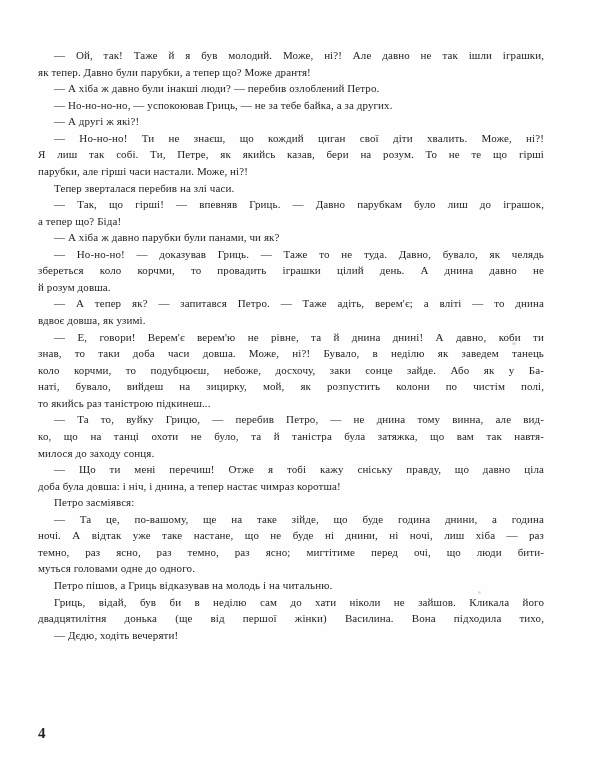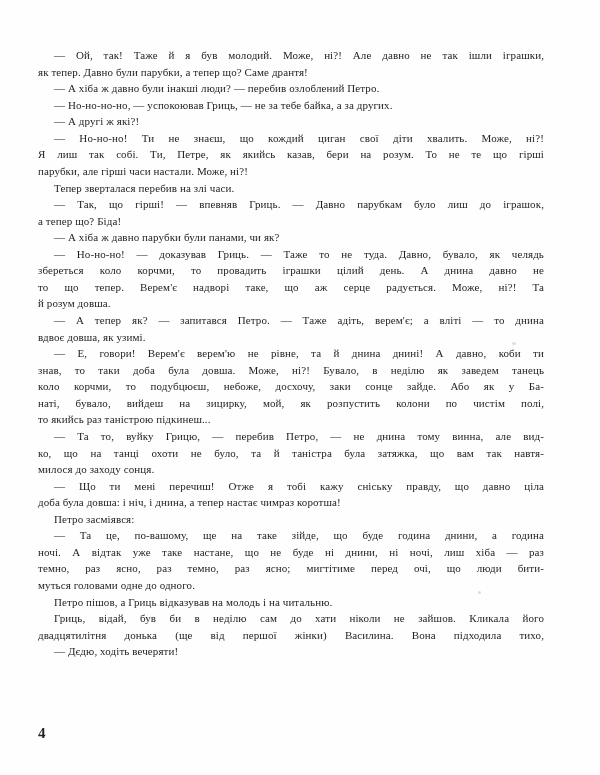--- a/index.html
+++ b/index.html
@@ -54,39 +54,38 @@
   }
   .speck.s1 { left: 512px; top: 342px; width: 4px; height: 3px; }
   .speck.s2 { left: 478px; top: 591px; width: 3px; height: 3px; }
 </style>
 </head>
 <body>
 
 <div class="book-page">
   <div class="text-block">
       <div class="line first">— Ой, так! Таже й я був молодий. Може, ні?! Але давно не так ішли іграшки,</div>
-      <div class="line last">як тепер. Давно були парубки, а тепер що? Саме дрантя!</div>
+      <div class="line last">як тепер. Давно були парубки, а тепер що? Може дрантя!</div>
       <div class="line first last">— А хіба ж давно були інакші люди? — перебив озлоблений Петро.</div>
       <div class="line first last">— Но-но-но-но, — успокоював Гриць, — не за тебе байка, а за других.</div>
       <div class="line first last">— А другі ж які?!</div>
       <div class="line first">— Но-но-но! Ти не знаєш, що кождий циган свої діти хвалить. Може, ні?!</div>
       <div class="line">Я лиш так собі. Ти, Петре, як якийсь казав, бери на розум. То не те що гірші</div>
       <div class="line last">парубки, але гірші часи настали. Може, ні?!</div>
       <div class="line first last">Тепер зверталася перебив на злі часи.</div>
       <div class="line first">— Так, що гірші! — впевняв Гриць. — Давно парубкам було лиш до іграшок,</div>
       <div class="line last">а тепер що? Біда!</div>
       <div class="line first last">— А хіба ж давно парубки були панами, чи як?</div>
       <div class="line first">— Но-но-но! — доказував Гриць. — Таже то не туда. Давно, бувало, як челядь</div>
       <div class="line">збереться коло корчми, то провадить іграшки цілий день. А днина давно не</div>
-      <div class="line">то що тепер. Верем'є надворі таке, що аж серце радується. Може, ні?! Та</div>
       <div class="line last">й розум довша.</div>
       <div class="line first">— А тепер як? — запитався Петро. — Таже адіть, верем'є; а вліті — то днина</div>
       <div class="line last">вдвоє довша, як узимі.</div>
       <div class="line first">— Е, говори! Верем'є верем'ю не рівне, та й днина днині! А давно, коби ти</div>
-      <div class="line">знав, то таки доба була довша. Може, ні?! Бувало, в неділю як заведем танець</div>
+      <div class="line">знав, то таки доба часи довша. Може, ні?! Бувало, в неділю як заведем танець</div>
       <div class="line">коло корчми, то подубцюєш, небоже, досхочу, заки сонце зайде. Або як у Ба-</div>
       <div class="line">наті, бувало, вийдеш на зицирку, мой, як розпустить колони по чистім полі,</div>
       <div class="line last">то якийсь раз таністрою підкинеш...</div>
       <div class="line first">— Та то, вуйку Грицю, — перебив Петро, — не днина тому винна, але вид-</div>
       <div class="line">ко, що на танці охоти не було, та й таністра була затяжка, що вам так навтя-</div>
       <div class="line last">милося до заходу сонця.</div>
       <div class="line first">— Що ти мені перечиш! Отже я тобі кажу сніську правду, що давно ціла</div>
       <div class="line last">доба була довша: і ніч, і днина, а тепер настає чимраз коротша!</div>
       <div class="line first last">Петро засміявся:</div>
       <div class="line first">— Та це, по-вашому, ще на таке зійде, що буде година днини, а година</div>

